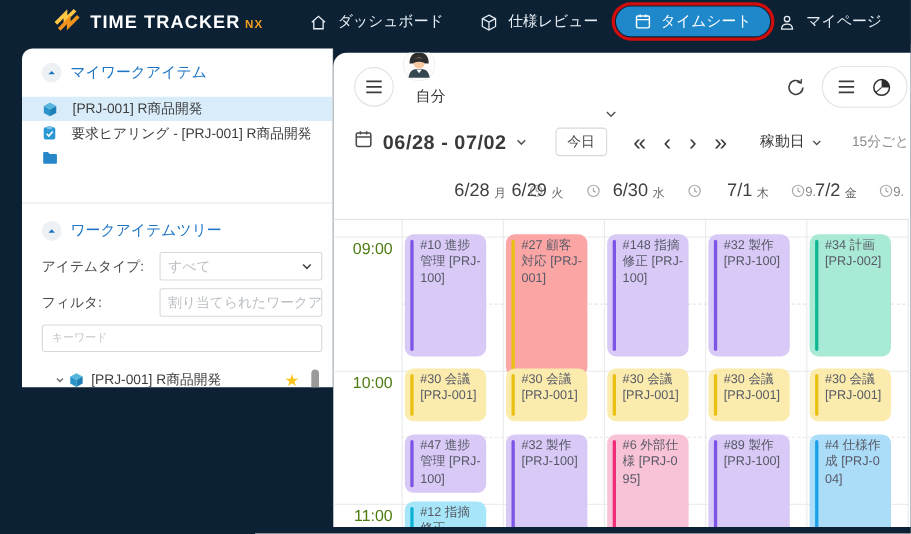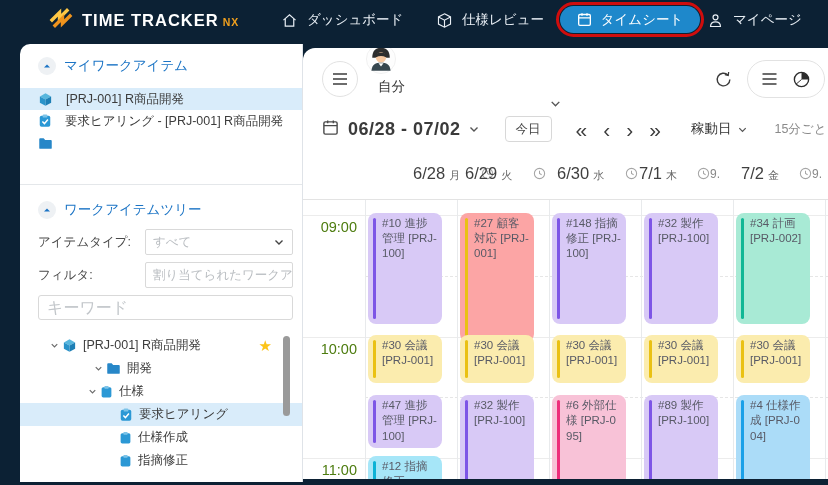--- a/index.html
+++ b/index.html
@@ -11,31 +11,31 @@
   .navbar { position:absolute; top:0; left:0; width:828px; height:40px; background:#0c2134; }
   .logo { position:absolute; left:48px; top:0; height:40px; display:flex; align-items:center; }
   .logo-title { color:#fff; font-size:16.5px; font-weight:bold; letter-spacing:1px; margin-left:8px; }
   .logo-suffix { color:#f0a01e; font-size:10.5px; font-weight:bold; margin-left:4px; margin-top:4px; letter-spacing:1px; }
   .nav-item { position:absolute; top:0; height:40px; display:flex; align-items:center; gap:9px; color:#e9eff5; font-size:13.5px; cursor:pointer; }
   .nav-item svg { display:block; }
   .annot { position:absolute; left:556px; top:2px; width:148px; height:35px; border:3px solid #cf0d0d; border-radius:18px; display:flex; align-items:center; justify-content:center; }
   .nav-pill { background:#1e88cb; border-radius:15px; height:27px; padding:0 17px; display:flex; gap:9px; align-items:center; color:#fff; font-size:13.5px; cursor:pointer; }
 
   
-  .sidebar { position:absolute; left:20px; top:44px; width:283px; height:438px; background:#fff; border-radius:10px 0 0 0; border-right:1px solid #dfe3e8; overflow:hidden; }
+  .sidebar { position:absolute; left:20px; top:44px; width:283px; height:308px; background:#fff; border-radius:10px 0 0 0; border-right:1px solid #dfe3e8; overflow:hidden; }
   .sec-hdr { position:absolute; left:18px; display:flex; align-items:center; gap:8px; color:#1b74c5; font-size:13.5px; cursor:pointer; }
   .sec-toggle { width:18px; height:18px; border-radius:50%; background:#eef1f4; display:flex; align-items:center; justify-content:center; }
   .mwi { position:absolute; top:44px; left:0; right:0; }
   .mwi-row { height:22px; display:flex; align-items:center; gap:7px; padding-left:18px; font-size:12.5px; color:#3c3c3c; cursor:pointer; white-space:nowrap; }
   .row-selected { background:#d9ecfa; }
   .sb-divider { position:absolute; top:140px; left:0; width:100%; border-top:1px solid #e4e7ea; }
   .f-row { position:absolute; left:18px; right:9px; height:26px; display:flex; align-items:center; }
   .f-label { font-size:12.5px; color:#4a4a4a; width:107px; flex:none; }
   .f-select { flex:1; height:26px; border:1px solid #d9d9d9; border-radius:2px; display:flex; align-items:center; justify-content:space-between; padding:0 7px; color:#b9bdc1; font-size:12.5px; background:#fff; cursor:pointer; overflow:hidden; white-space:nowrap; }
-  .keyword { position:absolute; left:18px; right:9px; height:25px; border:1px solid #d9d9d9; border-radius:3px; padding:0 8px; font-size:16px; color:#8b5cf6; font-family:inherit; }
+  .keyword { position:absolute; left:18px; right:9px; height:25px; border:1px solid #d9d9d9; border-radius:3px; padding:0 8px; font-size:10px; color:#8b5cf6; font-family:inherit; }
   .keyword::placeholder { color:#c2c6ca; }
   .tree { position:absolute; top:290px; left:0; right:0; }
   .tree-row { height:23px; display:flex; align-items:center; font-size:12.5px; color:#3c3c3c; cursor:pointer; white-space:nowrap; }
   .tree-chev { width:16px; flex:none; display:flex; justify-content:center; }
   .tree-ico { margin-right:6px; display:flex; }
   .tree-star { margin-left:auto; margin-right:30px; color:#fcc419; font-size:15px; }
   .sb-scroll { position:absolute; right:12px; top:292px; width:7px; height:80px; background:#9a9a9a; border-radius:4px; }
 
   
   .main { position:absolute; left:303px; top:48px; width:525px; height:431px; background:#fff; border-radius:12px 0 0 0; overflow:hidden; }
@@ -372,21 +372,21 @@
           <span class="day-date">6/30</span>
           <span class="day-wd">水</span>
           <span class="day-sp"></span>
           <span style="display: flex;">
             <svg width="13" height="13" viewBox="0 0 16 16" fill="none" stroke="#a6a6a6" stroke-width="1.3">
               <circle cx="8" cy="8" r="6.3"></circle>
               <path d="M8 4.5 V8 L10.6 9.6"></path>
             </svg>
           </span>
         </div>
-        <div class="day-cell" style="left: 328px;">
+        <div class="day-cell" style="left: 350px;">
           <span class="day-date">7/1</span>
           <span class="day-wd">木</span>
           <span class="day-sp"></span>
           <span style="display: flex;">
             <svg width="13" height="13" viewBox="0 0 16 16" fill="none" stroke="#a6a6a6" stroke-width="1.3">
               <circle cx="8" cy="8" r="6.3"></circle>
               <path d="M8 4.5 V8 L10.6 9.6"></path>
             </svg>
           </span>
           <span class="day-total">9.</span>

